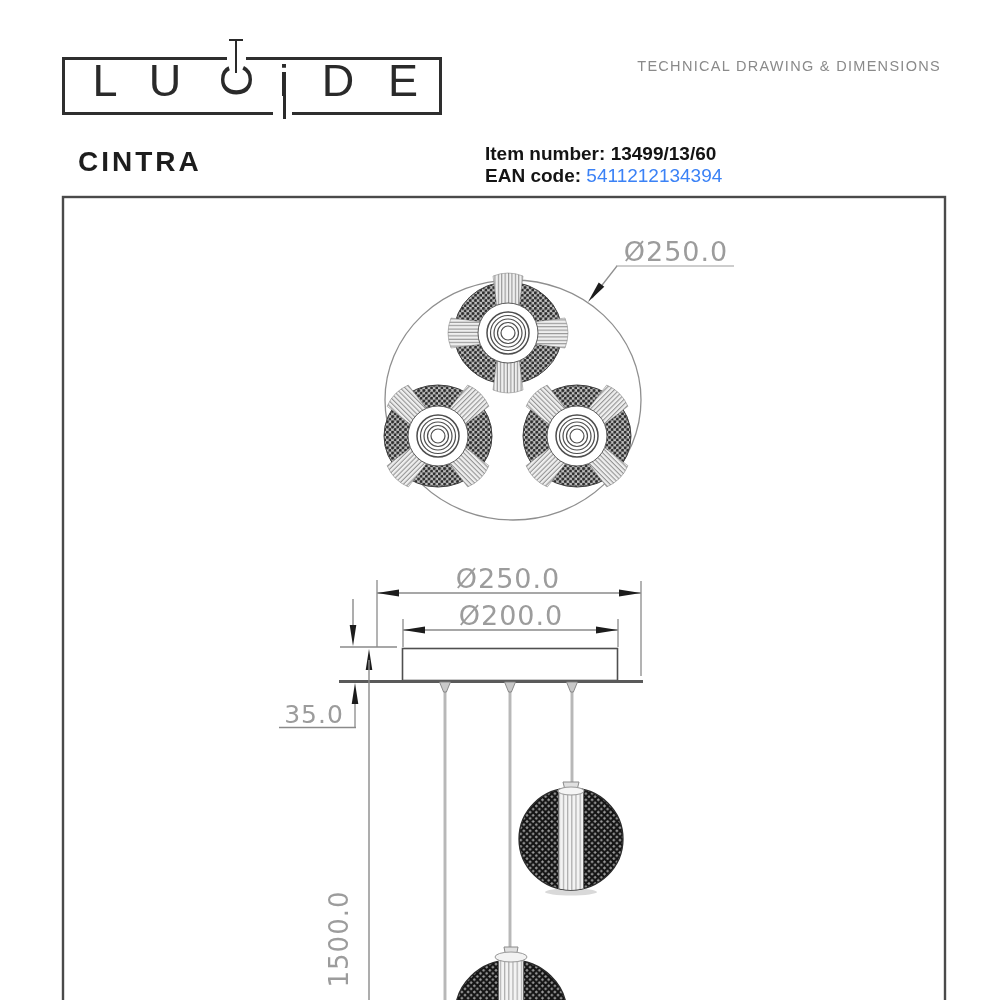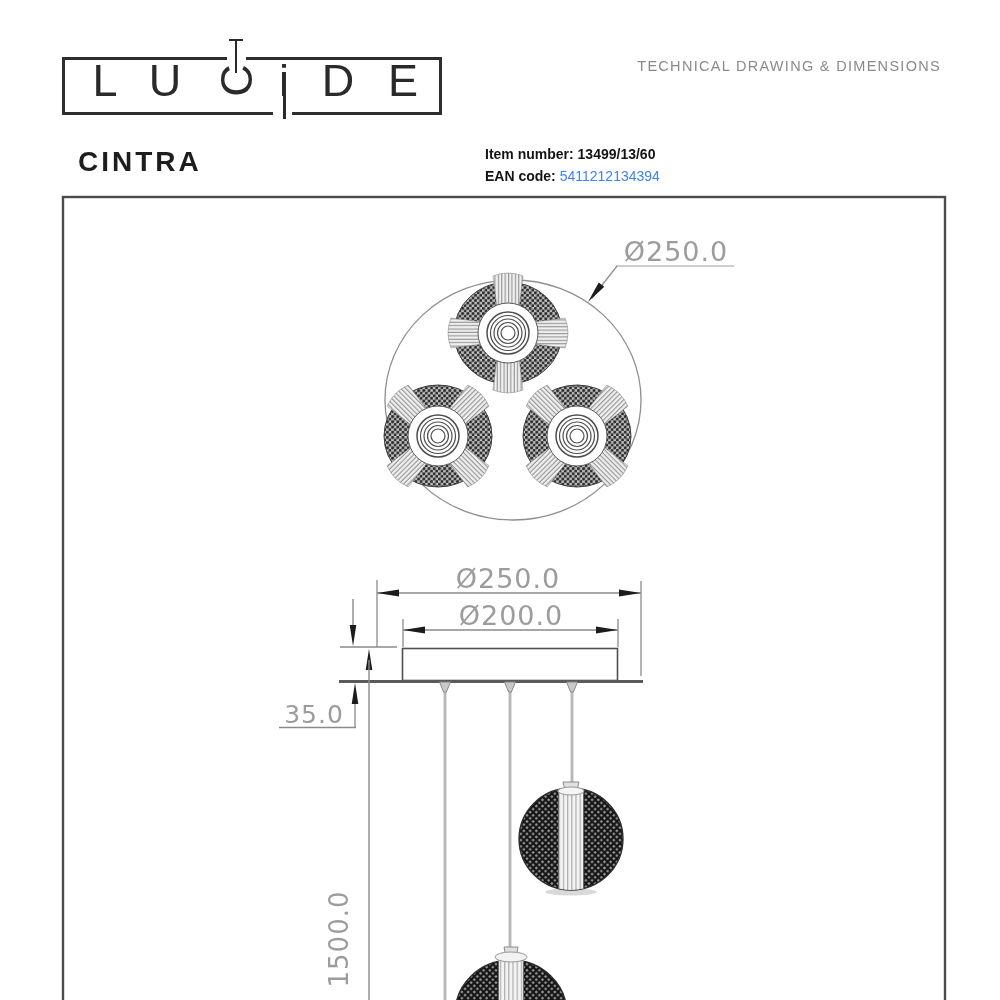--- a/index.html
+++ b/index.html
@@ -11,21 +11,21 @@
   .logo-letter{position:absolute;top:58px;font-size:45px;font-weight:300;color:#2a2a2a;
                transform:translateX(-50%);line-height:1;}
   .logo-letter.rot{transform:translateX(-50%) rotate(-90deg);}
   .gap-patch{position:absolute;background:#ffffff;}
   .stem-v{position:absolute;background:#2a2a2a;}
   
   .doc-title{position:absolute;top:58px;right:59px;font-size:14.5px;letter-spacing:1.3px;
              color:#8a8a8a;font-weight:500;}
   .product-name{position:absolute;left:78px;top:146px;margin:0;font-size:28px;font-weight:bold;
                 letter-spacing:3px;color:#1d1d1d;}
-  .item-block{position:absolute;left:485px;top:143px;font-size:14px;line-height:22px;color:#141414;}
+  .item-block{position:absolute;left:485px;top:143px;font-size:19px;line-height:22px;color:#141414;}
   .item-block .lbl{font-weight:bold;}
   .item-block .val-dark{font-weight:bold;color:#141414;}
   .item-block .val-gray{color:#3b82f6;}
   svg{position:absolute;left:0;top:0;}
   svg text{font-family:"DejaVu Sans",sans-serif;fill:#9c9c9c;}
 </style>
 </head>
 <body>
 
 <div class="page">

